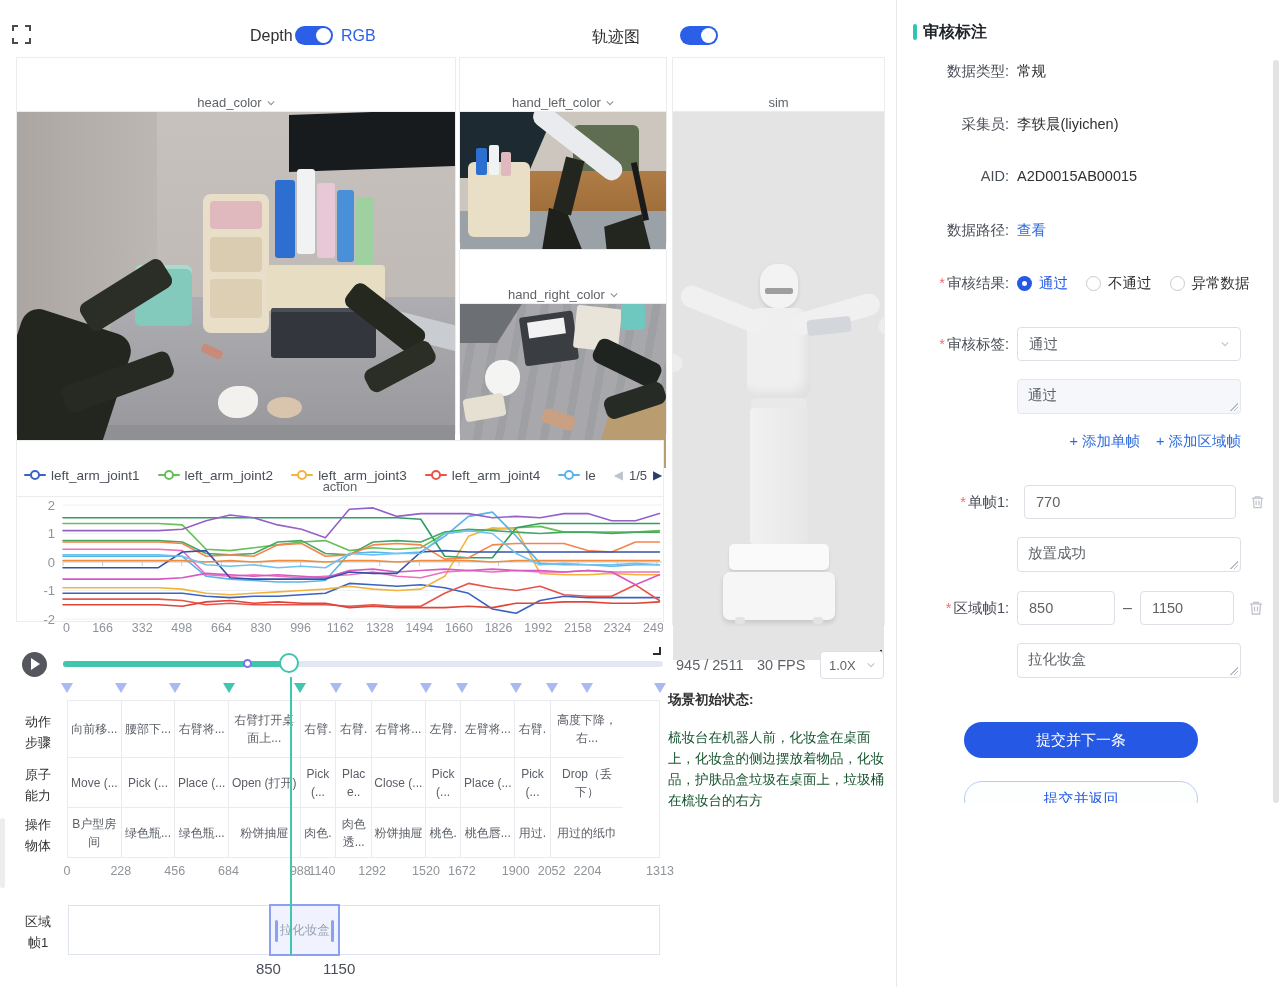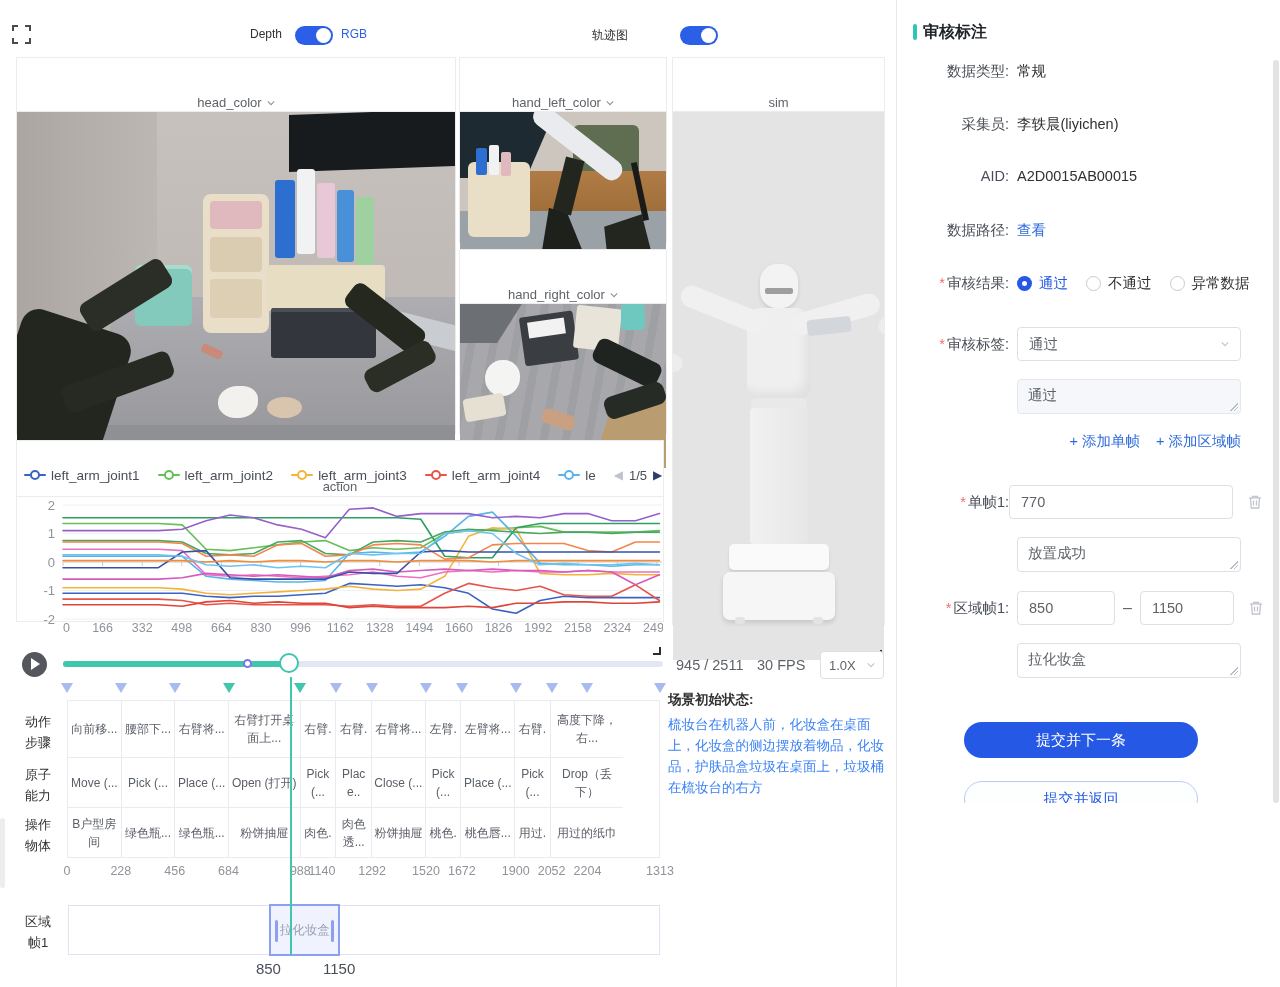--- a/index.html
+++ b/index.html
@@ -3,21 +3,21 @@
 <meta charset="utf-8">
 <style>
   * { margin:0; padding:0; box-sizing:border-box; }
   html,body { width:1280px; height:987px; background:#fff; font-family:"Liberation Sans","DejaVu Sans",sans-serif; overflow:hidden; }
   #app { position:relative; width:1280px; height:987px; background:#fff; }
   .abs { position:absolute; }
 
   
   .toggle { position:relative; width:38px; height:19px; background:#2b5fe8; border-radius:10px; display:inline-block; }
   .toggle .knob { position:absolute; right:2px; top:2px; width:15px; height:15px; border-radius:50%; background:#fff; }
-  .tlabel { font-size:12px; color:#303133; }
+  .tlabel { font-size:16px; color:#303133; }
   .tlabel.blue { color:#2b5fe8; }
 
   
   .campanel { position:absolute; border:1px solid #ececec; background:#fff; }
   .camhead { height:18px; display:flex; align-items:center; justify-content:center; gap:5px; font-size:13px; color:#5f6368; background:#fff; border-bottom:1px solid #ececec;margin-top:36px; }
   .chev { width:8px; height:8px; display:inline-block; }
   .camimg { position:relative; overflow:hidden; width:100%; }
   .resize-corner { position:absolute; right:2px; bottom:2px; width:8px; height:8px; border-right:2px solid #2c2c2c; border-bottom:2px solid #2c2c2c; }
 
   
@@ -48,21 +48,21 @@
   .stcol { border-right:1px solid #e9ebef; display:flex; flex-direction:column; }
   .stcol:last-child { border-right:none; }
   .stcell { display:flex; align-items:center; justify-content:center; text-align:center; font-size:12px; color:#5a5e66; line-height:1.5; padding:1px 2px; border-bottom:1px solid #e9ebef; overflow:hidden; }
   .stcell:last-child { border-bottom:none; }
   .rowhead { position:absolute; left:22px; width:32px; text-align:center; font-size:13px; color:#303133; line-height:1.6; }
   .axis-num { position:absolute; top:864px; font-size:12.5px; color:#909399; transform:translateX(-50%); }
 
   
   #scene { position:absolute; left:668px; top:690px; width:228px; font-size:13.5px; line-height:1.55; }
   #scene .st { color:#303133; font-weight:bold; }
-  #scene .sb { color:#3b82f6; margin-top:4px; }
+  #scene .sb { color:#14532d; margin-top:17px; }
 
   
   #region-track { position:absolute; left:68px; top:905px; width:592px; height:50px; border:1px solid #dfe3f0; background:#fff; }
   #region-block { position:absolute; top:-2px; height:52px; border:2px solid #8ba0f0; background:#f0f3fe; display:flex; align-items:center; justify-content:center; font-size:12.5px; color:#9aa0b5; }
   .rb-handle { position:absolute; top:14px; width:3px; height:22px; background:#8ba0f0; border-radius:2px; }
   .region-num { position:absolute; top:960px; font-size:15px; color:#4a4e57; transform:translateX(-50%); }
 
   
   #panel { position:absolute; left:896px; top:0; width:384px; height:987px; background:#fff; border-left:1px solid #e8e8e8; }
   .p-title { position:absolute; left:26px; top:22px; font-size:16px; font-weight:bold; color:#1f2329; }
@@ -527,21 +527,21 @@
       <span>通过</span><span class="ta-resize"></span>
     </div>
 
     <div class="abs" style="left:120px;top:432px;width:224px;display:flex;justify-content:flex-end;gap:16px">
       <span class="addlink">+ 添加单帧</span>
       <span class="addlink">+ 添加区域帧</span>
     </div>
 
     <div class="frow" style="top:485px">
       <span class="flabel"><span class="star">*</span><span>单帧1:</span></span>
-      <span class="p-input" style="margin-left:0;width:224px">
+      <span class="p-input" style="margin-left:15px;width:224px">
           <span>770</span>
         </span>
       <svg class="trash" style="margin-left:14px" viewBox="0 0 16 16">
         <g stroke="#c0c4cc" stroke-width="1.3" fill="none">
             <path d="M2 4 H14"></path>
             <path d="M5.5 4 V2.5 H10.5 V4"></path>
             <path d="M3.5 4 L4.3 14 H11.7 L12.5 4"></path>
             <path d="M6.5 6.5 V11.5 M9.5 6.5 V11.5"></path>
           </g>
       </svg>

